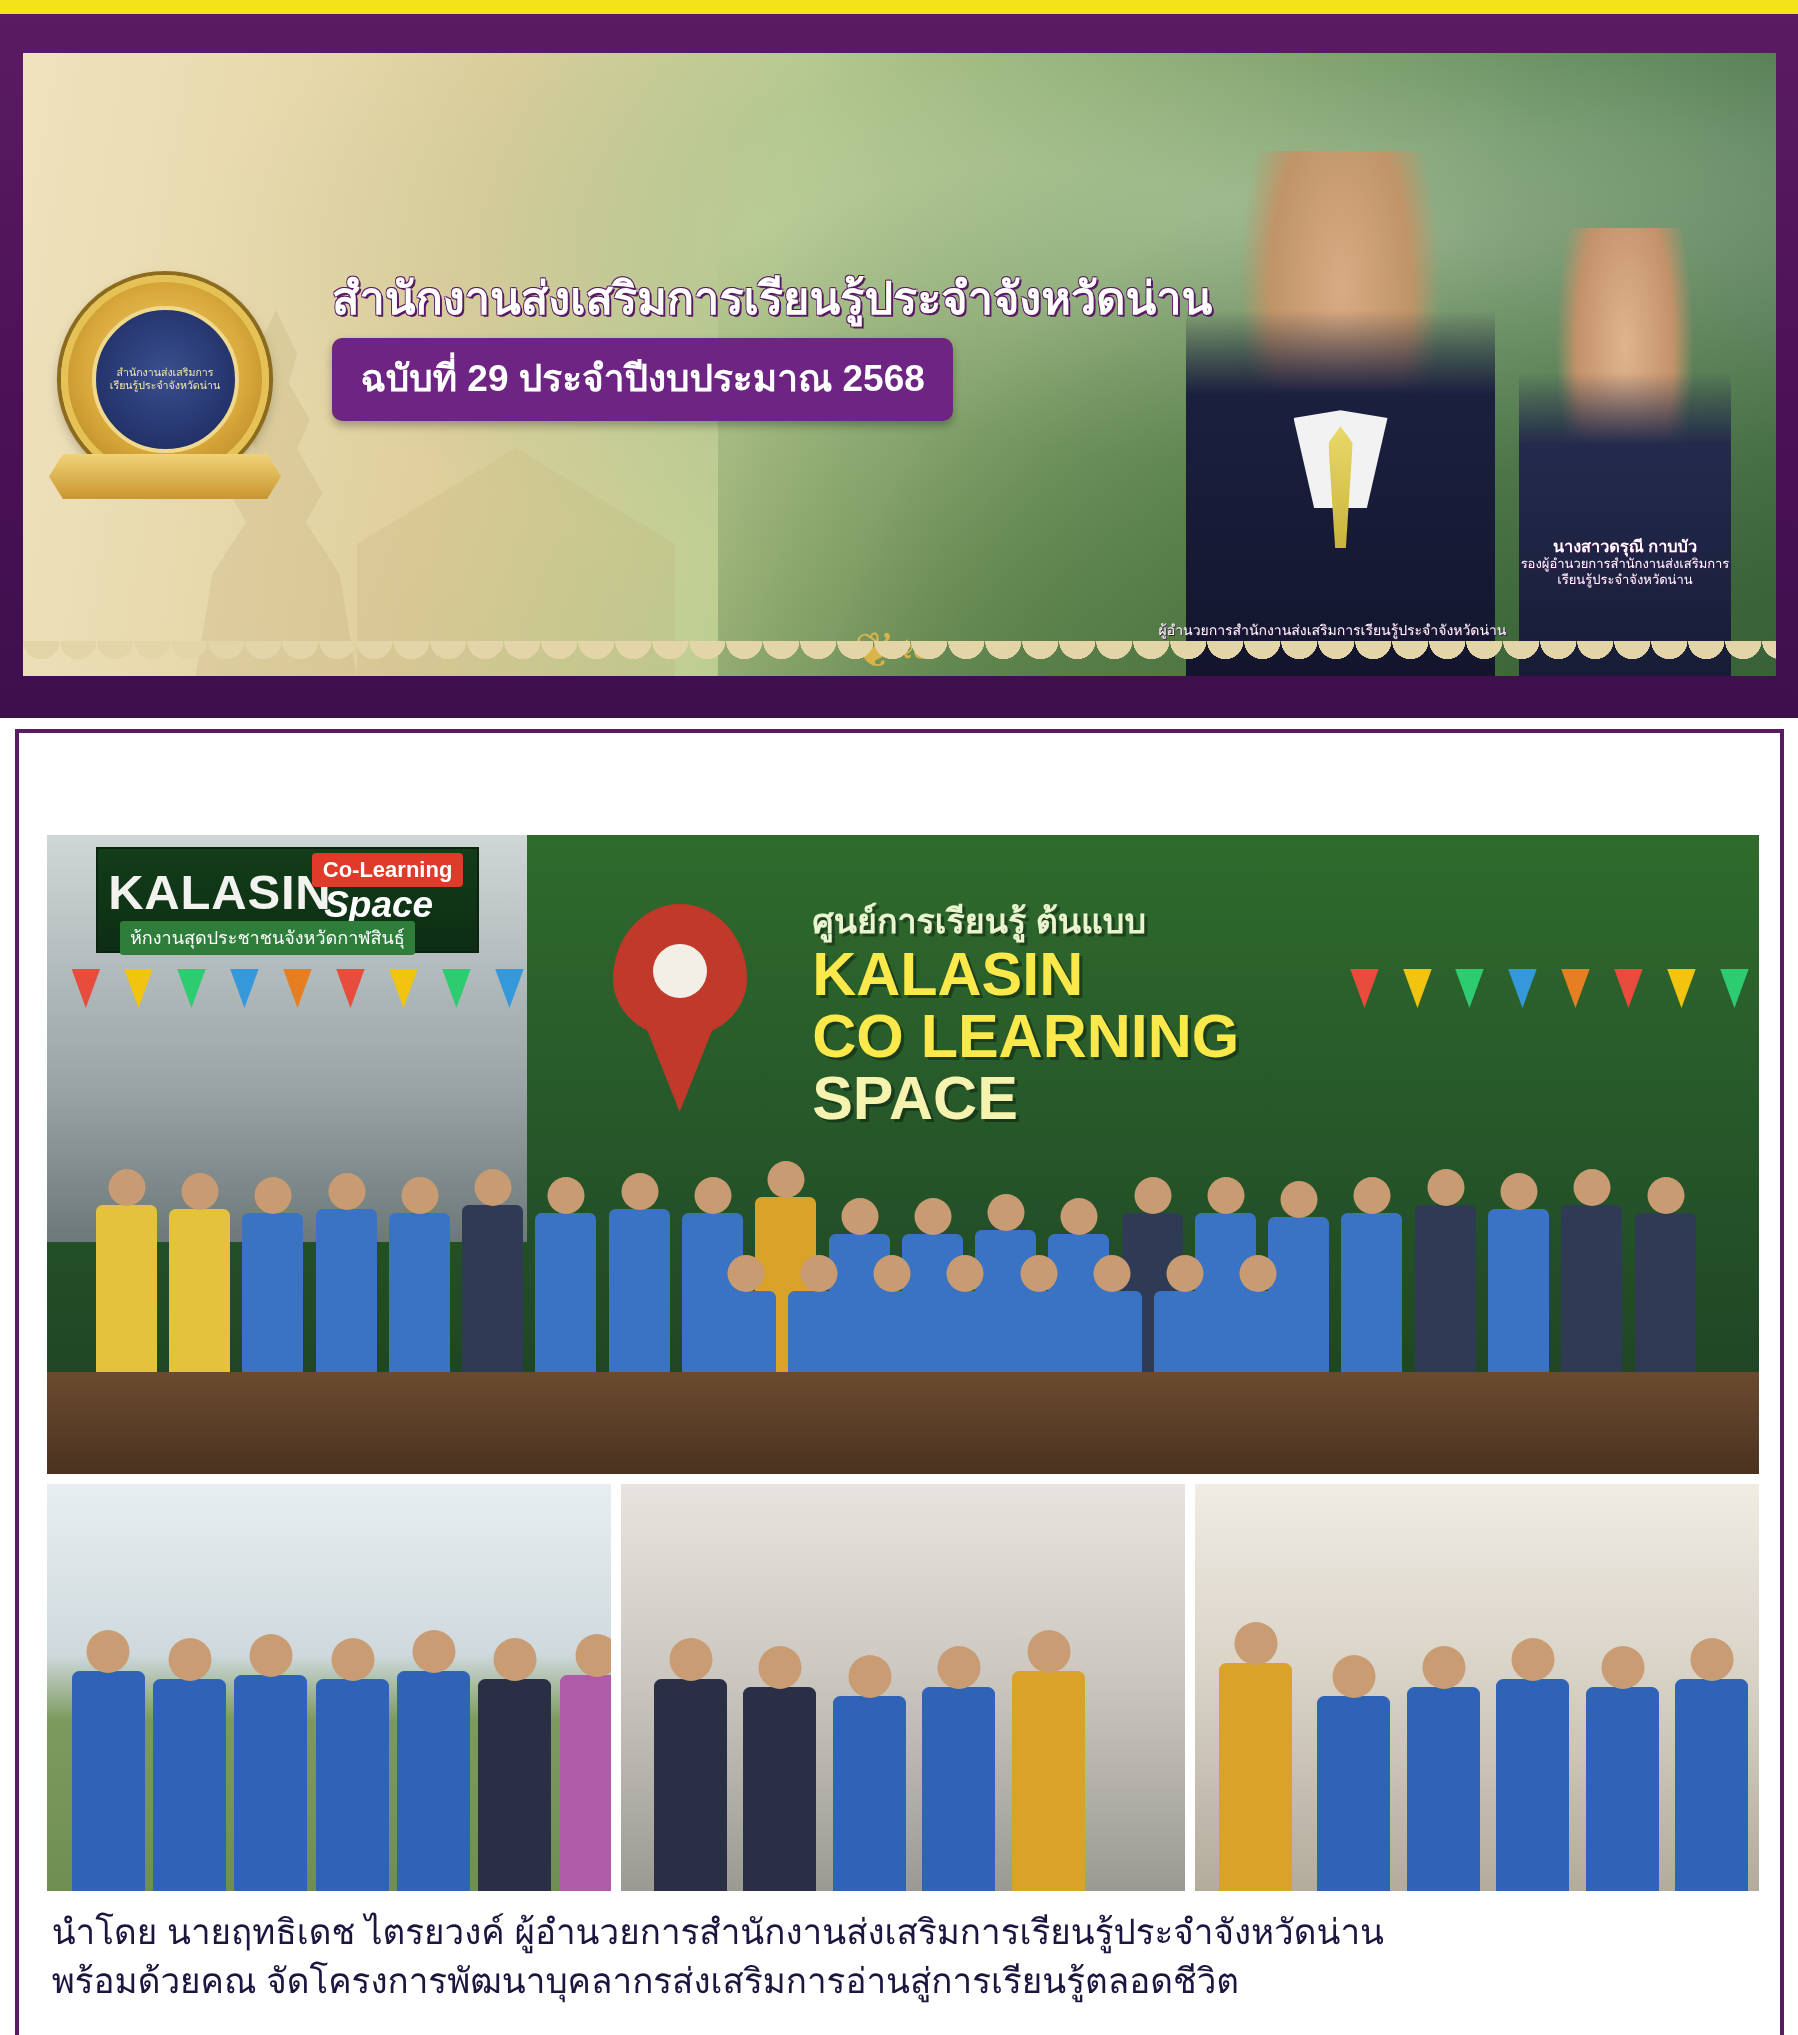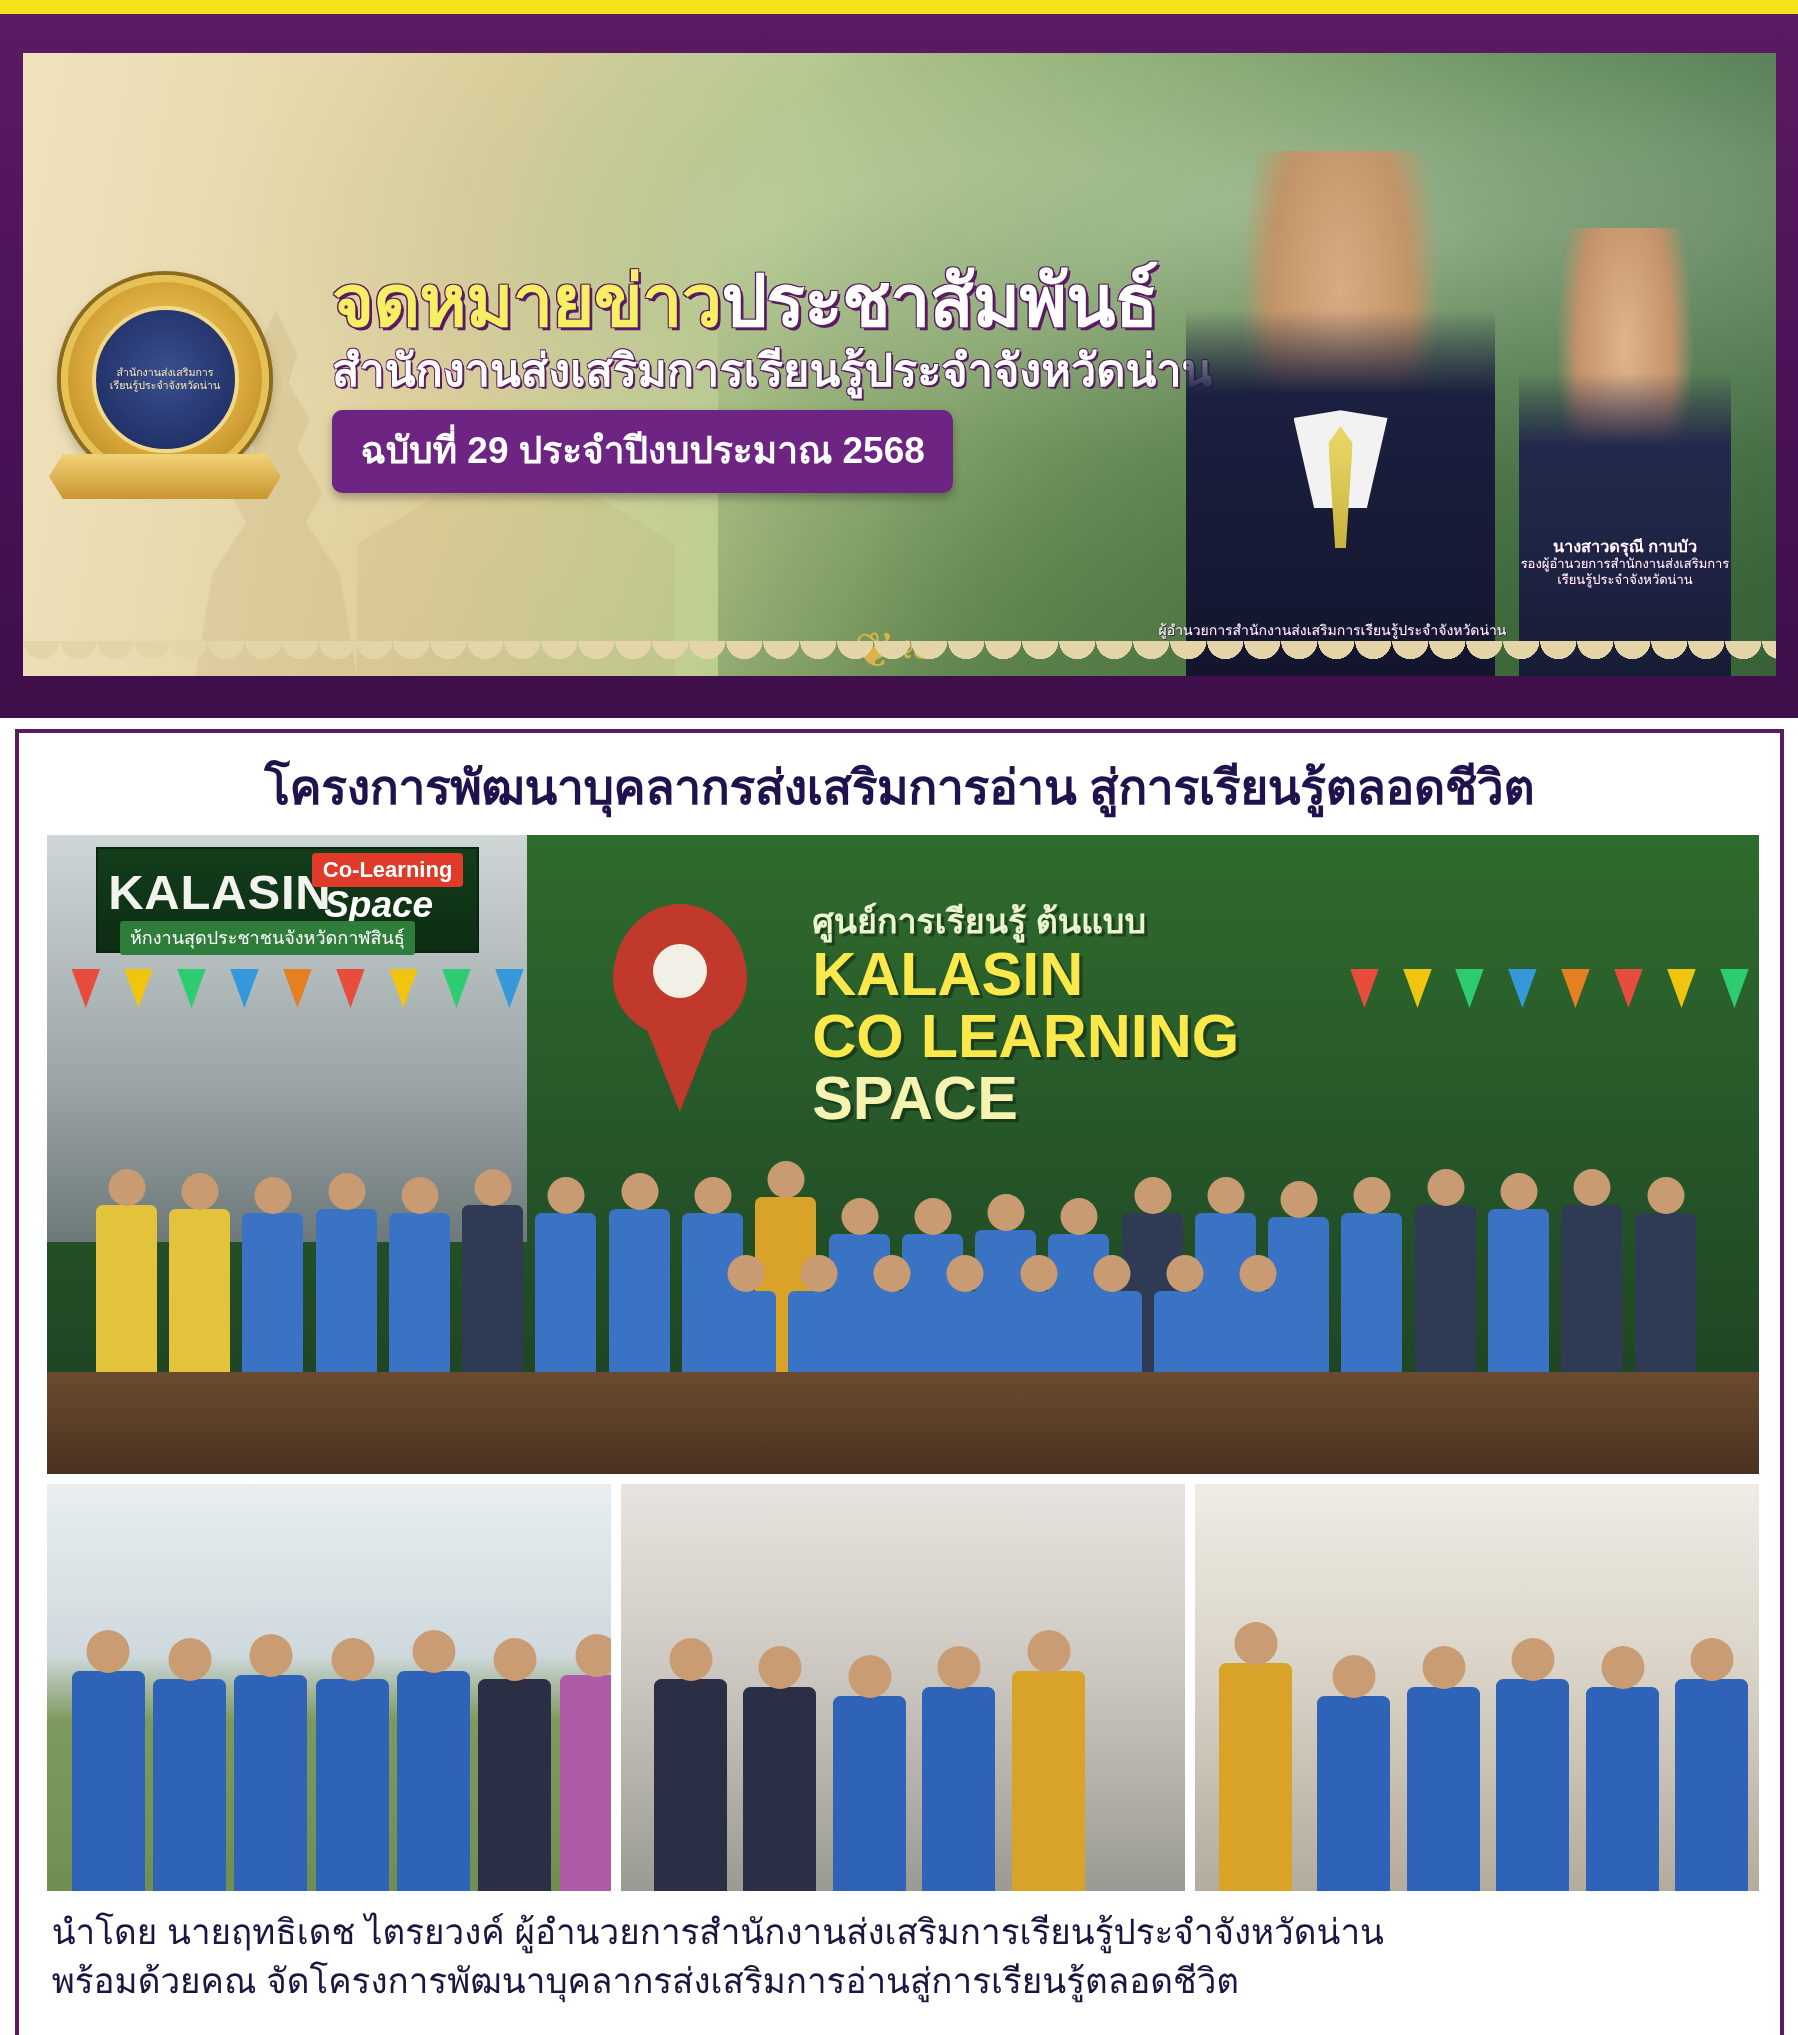--- a/index.html
+++ b/index.html
@@ -409,21 +409,20 @@
 
   <div class="topbar-yellow"></div>
 
   <div class="header-band">
     <div class="header-inner">
       <div class="hills"></div>
       <div class="temple"></div>
       <div class="temple2"></div>
 
       <div class="hdr-titles">
-        <div class="title-line1"><span class="accent">จดหมายข่าว</span><span>ประชาสัมพันธ์</span></div>
         <div class="title-line2">สำนักงานส่งเสริมการเรียนรู้ประจำจังหวัดน่าน</div>
         <div class="issue-pill">ฉบับที่ 29 ประจำปีงบประมาณ 2568</div>
       </div>
 
       <div class="portrait-main">
         <div class="shirt"></div>
         <div class="tie"></div>
       </div>
       <div class="portrait-sec"></div>
 
@@ -437,21 +436,20 @@
     <div class="scallop"></div>
 
     <div class="seal">
       <div class="seal-inner">สำนักงานส่งเสริมการเรียนรู้ประจำจังหวัดน่าน</div>
     </div>
     <div class="seal-ribbon"></div>
   </div>
 
   <div class="body-card">
 
-    <div class="headline">โครงการพัฒนาบุคลากรส่งเสริมการอ่าน  สู่การเรียนรู้ตลอดชีวิต</div>
 
     <div class="photo-main">
       <div class="pm-wall"></div>
       <div class="pm-left-bld"></div>
       <div class="pm-signboard"></div>
       <div class="pm-kalasin">KALASIN</div>
       <div class="pm-colearn">Co-Learning</div>
       <div class="pm-space">Space</div>
       <div class="pm-sub">ห้กงานสุดประชาชนจังหวัดกาฬสินธุ์</div>
 

